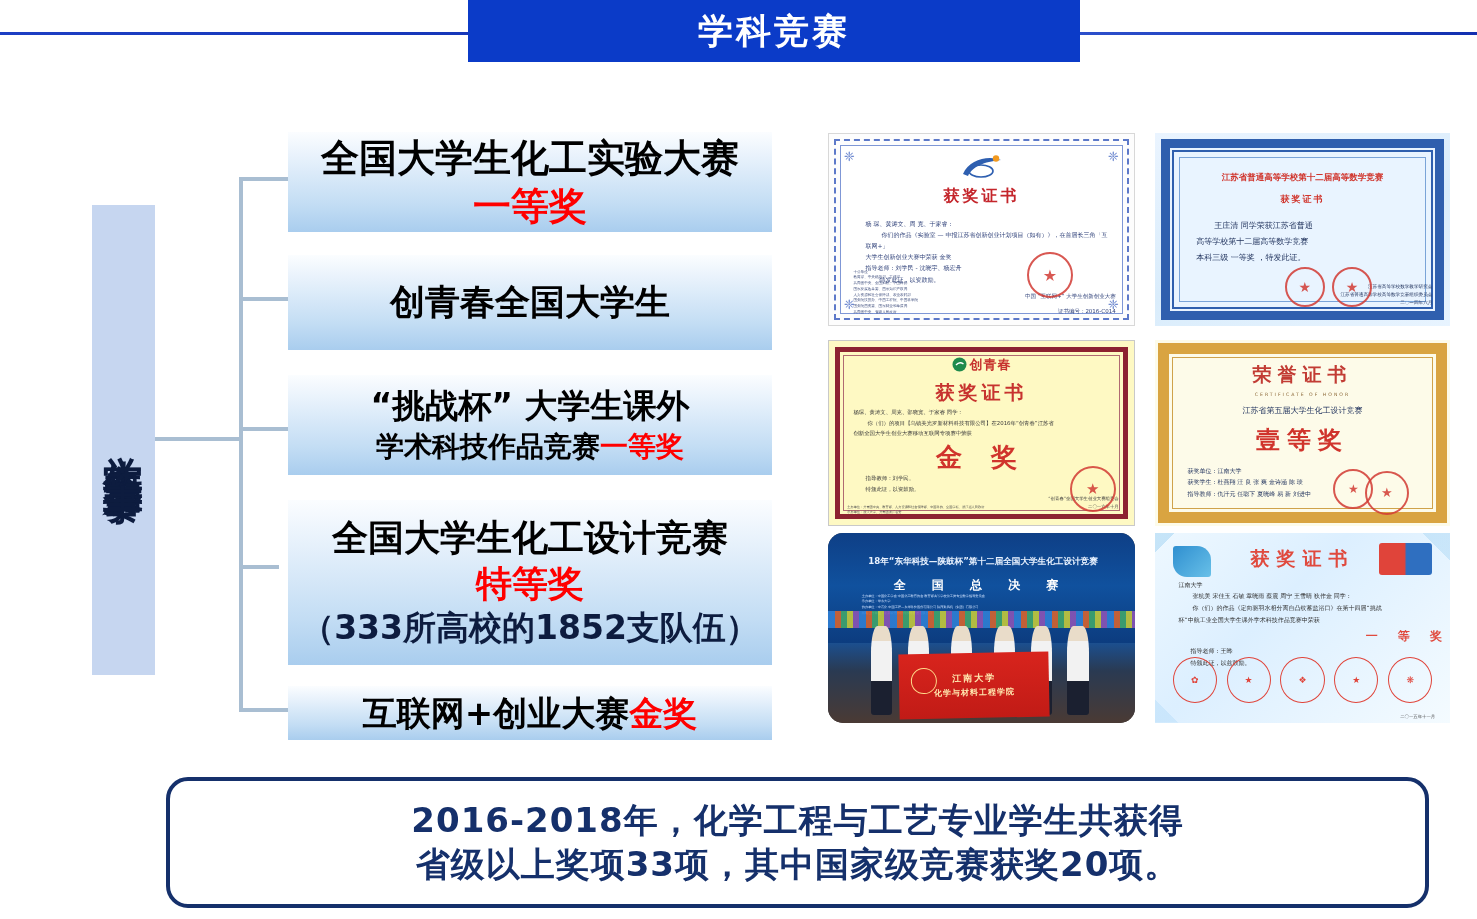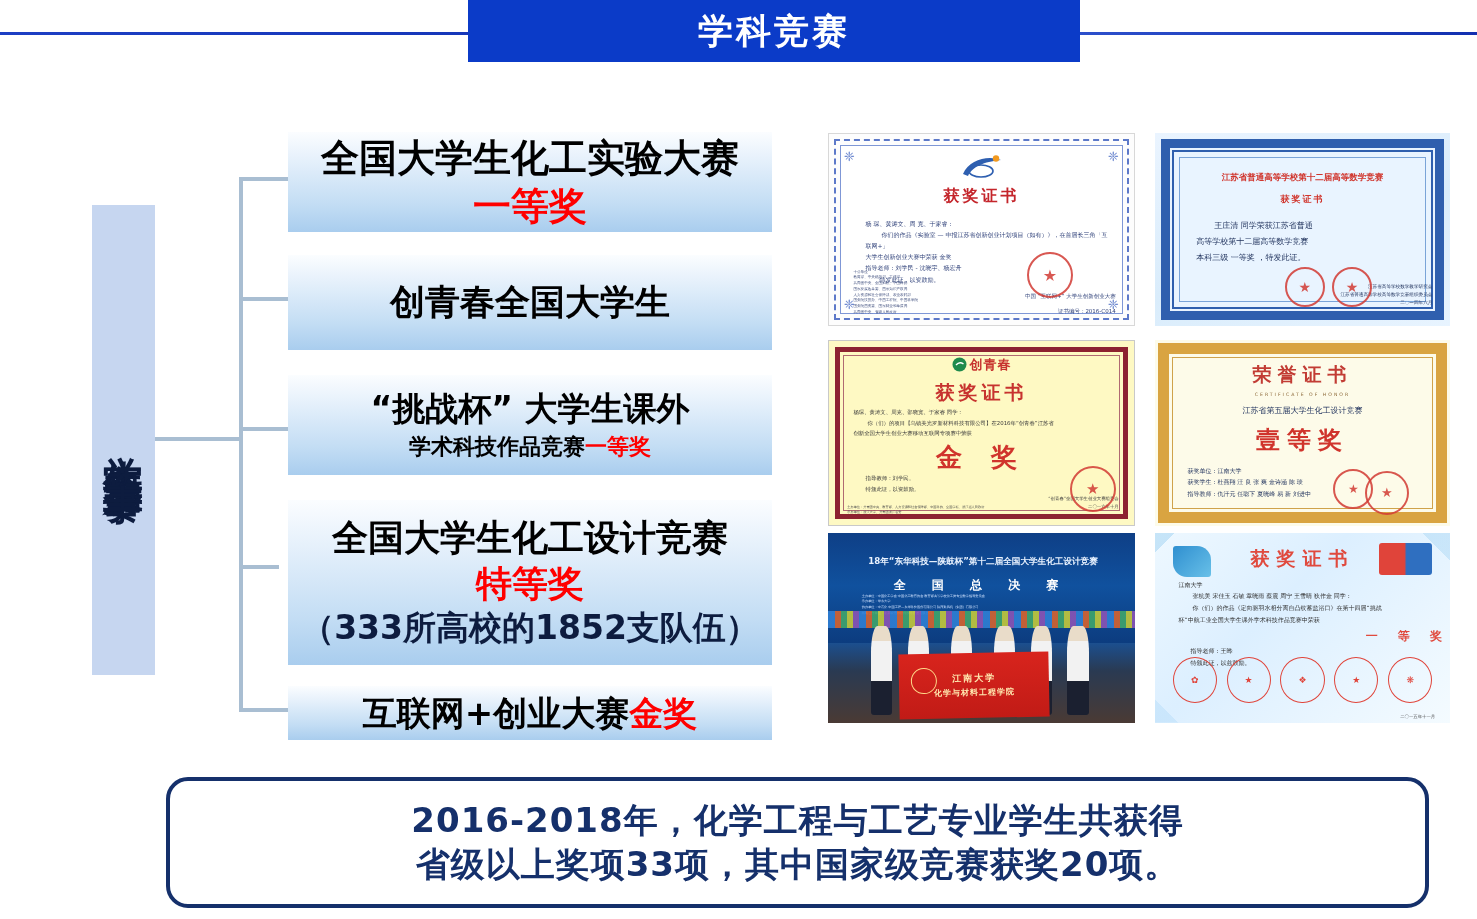--- a/index.html
+++ b/index.html
@@ -132,21 +132,21 @@
              color:#8d6a3a; font-size:4.6px; letter-spacing:2px; }
   .c4 .sub2 { position:absolute; left:0; right:0; top:35%; text-align:center;
               color:#23355f; font-size:8px; }
   .c4 .prize { position:absolute; left:0; right:0; top:45%; text-align:center;
                color:#d0342c; font-size:24px; font-weight:bold; letter-spacing:7px;
                font-family:"DejaVu Serif", serif; }
   .c4 .body { position:absolute; left:11%; right:6%; top:67%;
               color:#23355f; font-size:6px; line-height:1.95; }
 
   
-  .c5 { background:#404040; }
+  .c5 { background:#404040;border-radius:15px; }
   .c5 .screen { position:absolute; left:0; right:0; top:0; height:58%;
                 background: linear-gradient(180deg,#0e3f86 0%, #10519e 48%, #0c3c7f 100%); }
   .c5 .scr-t1 { position:absolute; left:2%; right:1%; top:12%; text-align:center;
                 color:#eaf3ff; font-size:8.6px; font-weight:bold; white-space:nowrap; }
   .c5 .scr-t2 { position:absolute; left:0; right:0; top:23%; text-align:center;
                 color:#ffffff; font-size:12px; font-weight:bold; letter-spacing:11px; }
   .c5 .scr-t3 { position:absolute; left:11%; right:30%; top:32%;
                 color:#cfe2ff; font-size:3.2px; line-height:1.75; }
   .c5 .tiles { position:absolute; left:0; right:0; top:41%; height:9%;
                background: repeating-linear-gradient(90deg,#2f7fd4 0 7px,#d6632e 7px 13px,#3fa56b 13px 19px,#c4c93a 19px 25px,#8a54b5 25px 31px); opacity:.9; }
@@ -231,21 +231,21 @@
     <div class="item-line" style="font-size:38px;">全国大学生化工实验大赛</div>
     <div class="item-line red" style="font-size:38px;">一等奖</div>
   </div>
 
   <div class="item-box" style="left:288px; top:255px; width:484px; height:95px;">
     <div class="item-line" style="font-size:35px;">创青春全国大学生</div>
   </div>
 
   <div class="item-box" style="left:288px; top:375px; width:484px; height:100px;">
     <div class="item-line" style="font-size:33px;">“挑战杯” 大学生课外</div>
-    <div class="item-line" style="font-size:22px;">
+    <div class="item-line" style="font-size:28px;">
       <span>学术科技作品竞赛</span><span class="red">一等奖</span>
     </div>
   </div>
 
   <div class="item-box" style="left:288px; top:500px; width:484px; height:165px;">
     <div class="item-line" style="font-size:36px;">全国大学生化工设计竞赛</div>
     <div class="item-line red" style="font-size:36px;">特等奖</div>
     <div class="item-line navy" style="font-size:33px;">（333所高校的1852支队伍）</div>
   </div>
 

